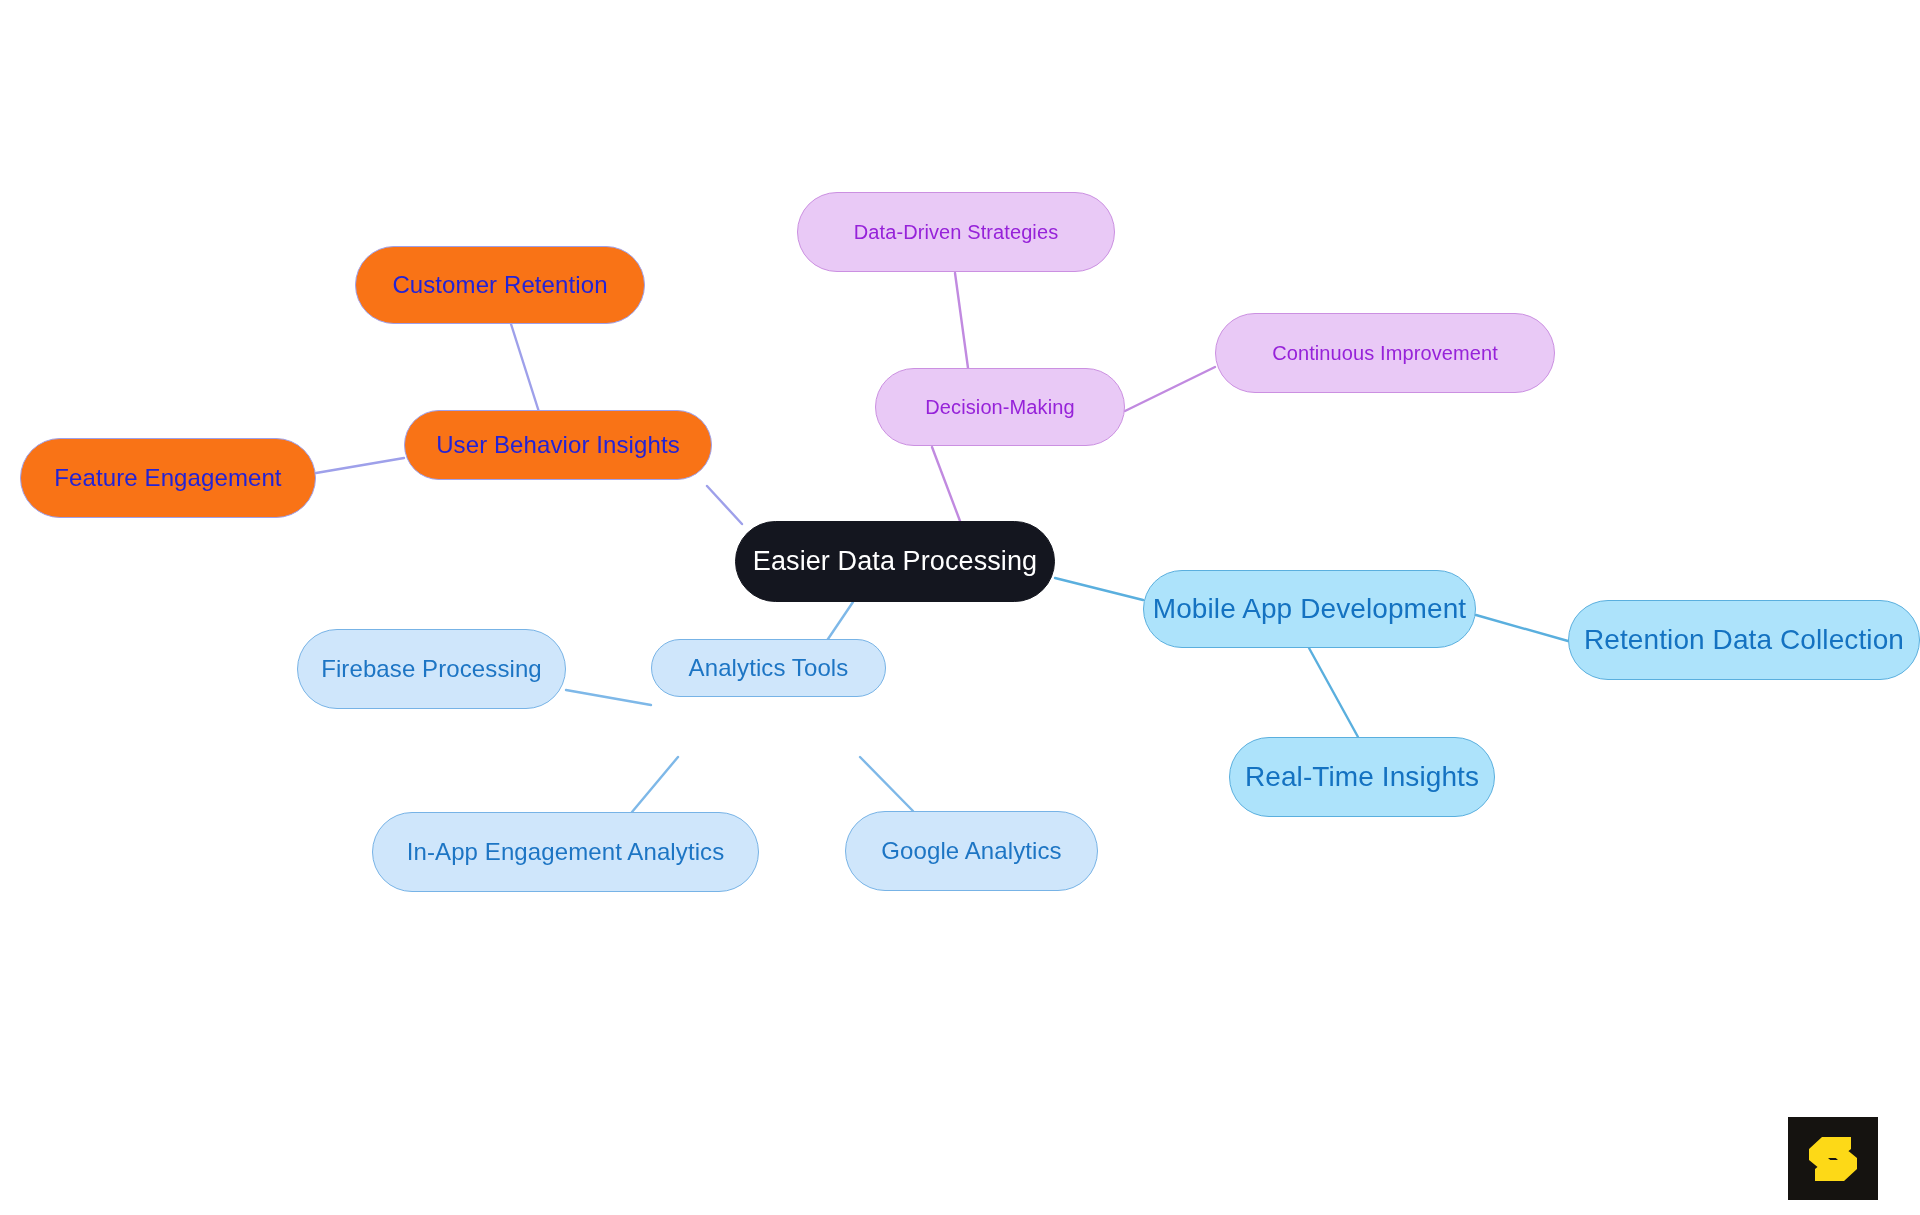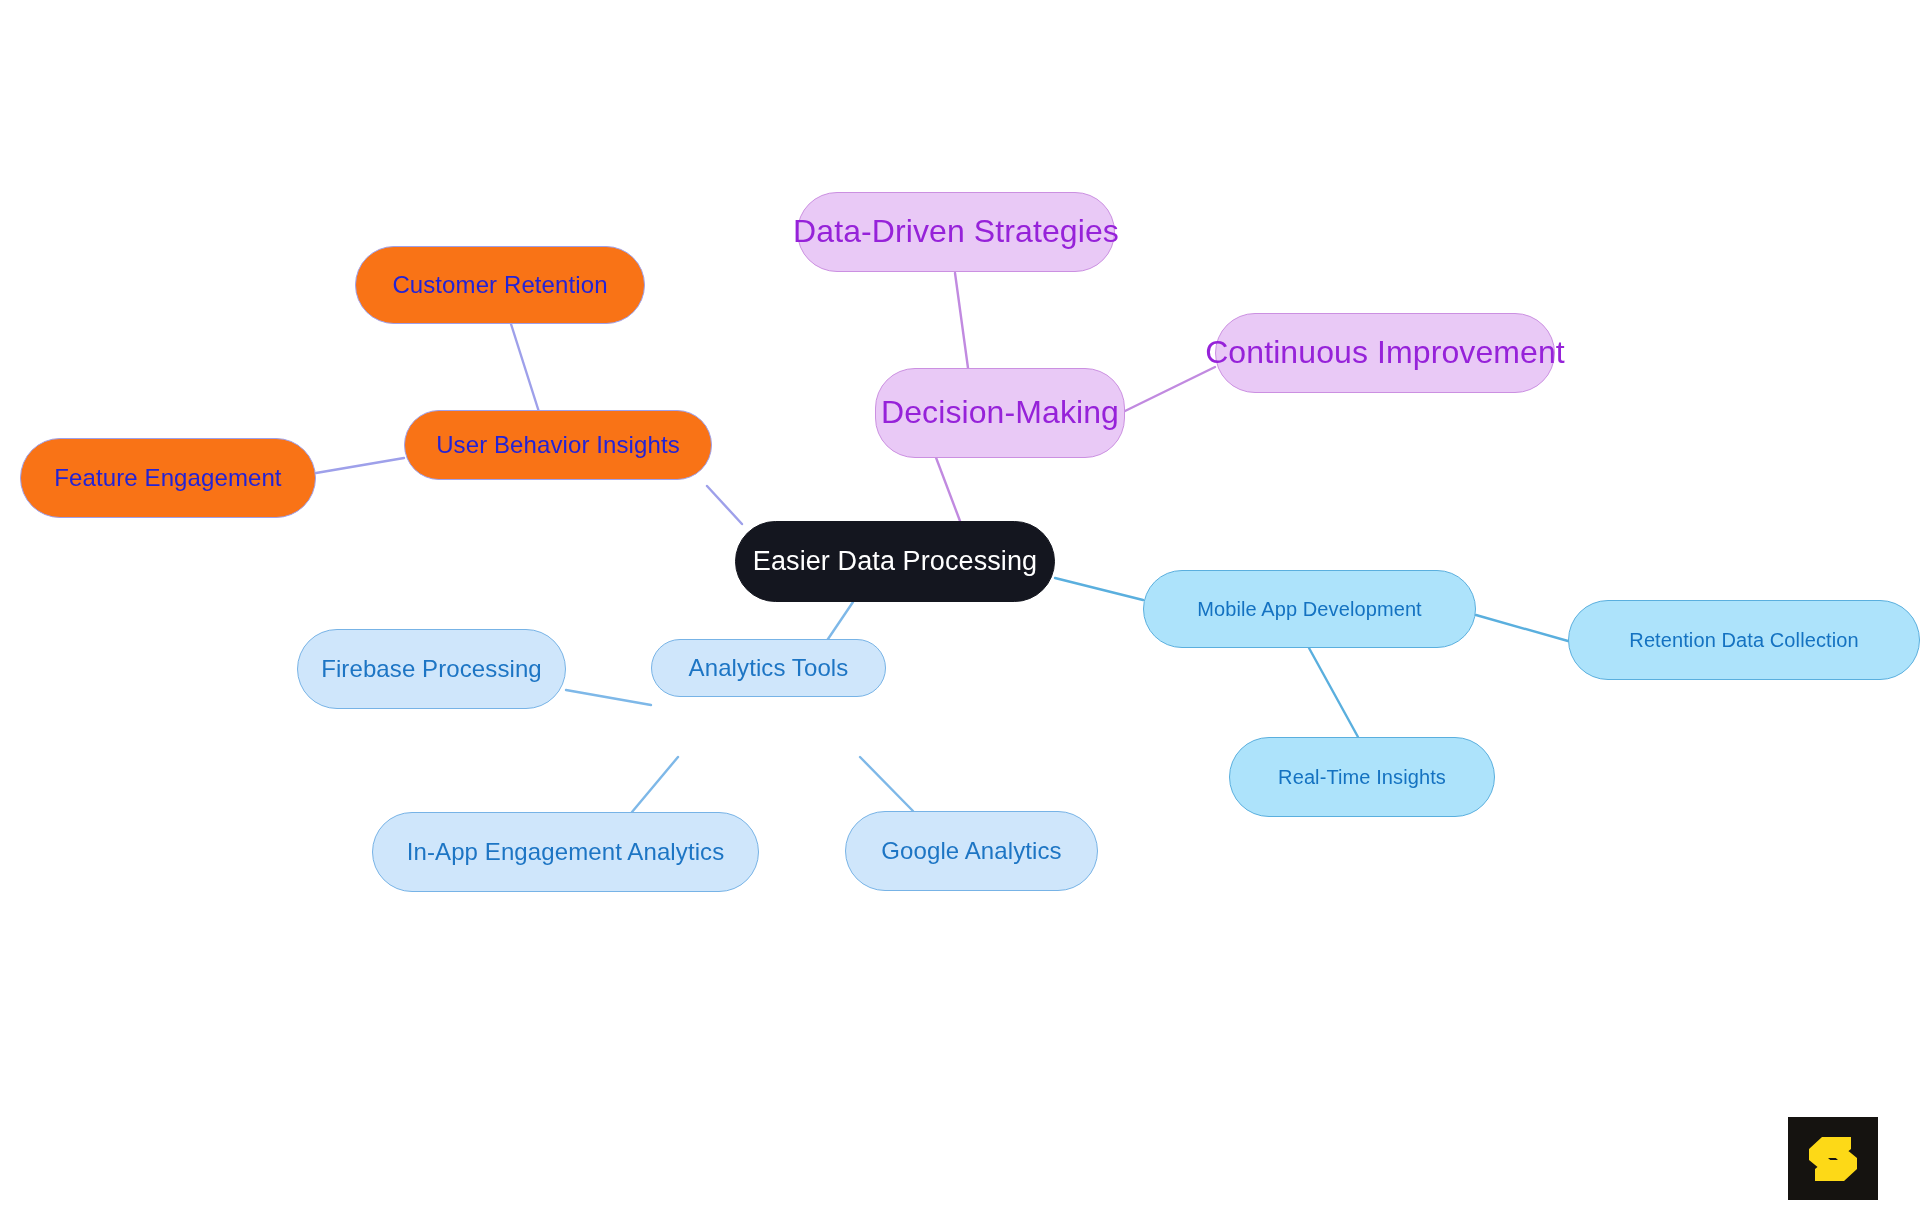--- a/index.html
+++ b/index.html
@@ -54,28 +54,28 @@
     border-color: #9ea0ea;
     color: #2323d6;
     border-radius: 40px;
     font-size: 24px;
   }
   .node.pink {
     background: #e9c9f6;
     border-color: #cb90e1;
     color: #9622d9;
     border-radius: 40px;
-    font-size: 32px;
+    font-size: 20px;
   }
   .node.blue {
     background: #ade3fb;
     border-color: #5aafde;
     color: #1472c1;
     border-radius: 40px;
-    font-size: 20px;
+    font-size: 28px;
   }
   .node.lightblue {
     background: #cfe6fb;
     border-color: #77b3e6;
     color: #1d75c4;
     border-radius: 40px;
     font-size: 24px;
   }
   #logo {
     position: absolute;
@@ -110,21 +110,21 @@
   <div id="nodes">
       <div class="node purple" style="left: 404px; top: 410px; width: 308px; height: 70px;">
         <span class="node-label">User Behavior Insights</span>
       </div>
       <div class="node purple" style="left: 355px; top: 246px; width: 290px; height: 78px;">
         <span class="node-label">Customer Retention</span>
       </div>
       <div class="node purple" style="left: 20px; top: 438px; width: 296px; height: 80px;">
         <span class="node-label">Feature Engagement</span>
       </div>
-      <div class="node pink" style="left: 875px; top: 368px; width: 250px; height: 90px;">
+      <div class="node pink" style="left: 875px; top: 368px; width: 250px; height: 78px;">
         <span class="node-label">Decision-Making</span>
       </div>
       <div class="node pink" style="left: 797px; top: 192px; width: 318px; height: 80px;">
         <span class="node-label">Data-Driven Strategies</span>
       </div>
       <div class="node pink" style="left: 1215px; top: 313px; width: 340px; height: 80px;">
         <span class="node-label">Continuous Improvement</span>
       </div>
       <div class="node blue" style="left: 1143px; top: 570px; width: 333px; height: 78px;">
         <span class="node-label">Mobile App Development</span>

